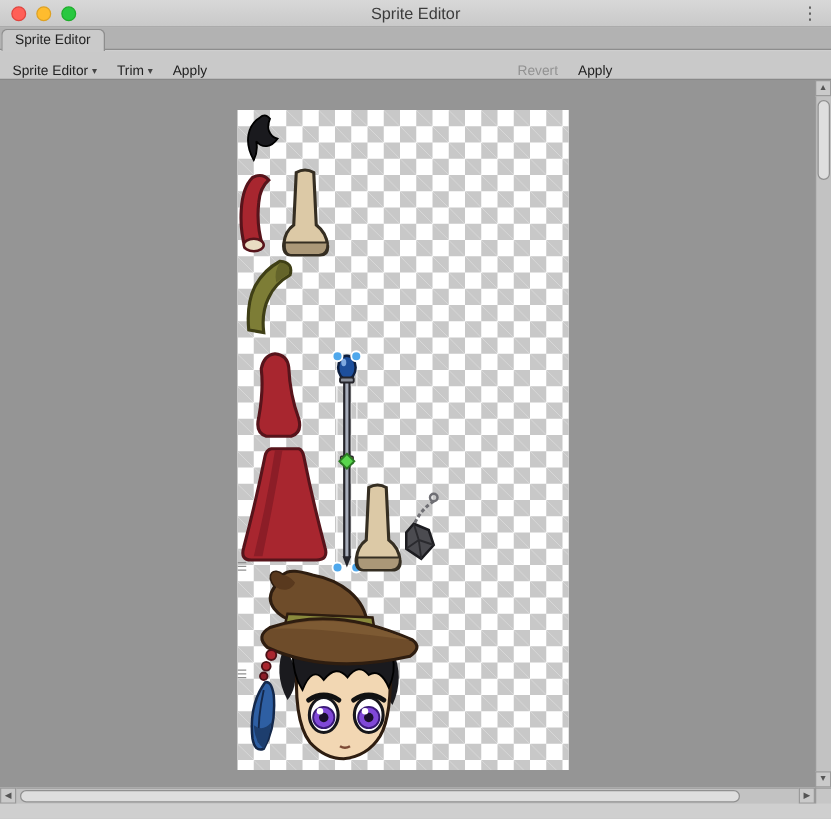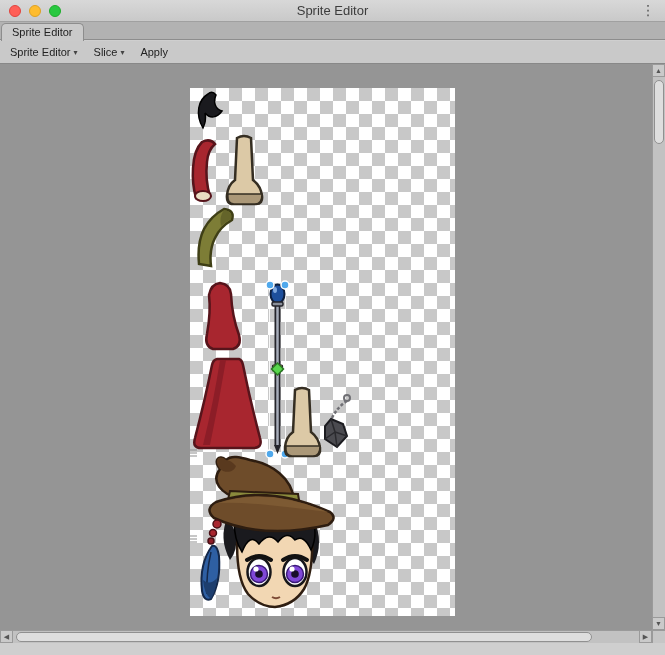--- a/index.html
+++ b/index.html
@@ -23,21 +23,21 @@
   .tabrow{position:absolute;top:22px;left:0;width:665px;height:18px;background:#b2b2b2;
     border-bottom:1px solid #8d8d8d}
   .tab{display:inline-block;margin-left:1px;height:18px;line-height:17px;padding:0 10px;
     font-size:11px;color:#222;background:#cacaca;border:1px solid #8d8d8d;border-bottom:none;
     border-radius:5px 5px 0 0;cursor:pointer}
 
   
   .toolbar{position:absolute;top:41px;left:0;width:665px;height:23px;background:#c9c9c9;
     border-bottom:1px solid #888;font-size:11px;color:#222}
   .tb-left{position:absolute;left:2px;top:0;height:22px;display:flex;align-items:center}
-  .tb-btn{padding:0 8px;height:22px;line-height:22px;cursor:pointer;white-space:nowrap}
+  .tb-btn{padding:0 8px;height:22px;line-height:32px;cursor:pointer;white-space:nowrap}
   .caret{font-size:8px;color:#444;margin-left:3px;vertical-align:1px}
   .tb-actions{position:absolute;left:406px;top:0;height:22px;display:flex;align-items:center}
   .tb-btn.disabled{color:#929292;cursor:default}
   .rgb-icon{position:absolute;left:501px;top:46px;width:18px;height:13px;border:1px solid #666;
     display:grid;grid-template-columns:1fr 1fr;grid-template-rows:1fr 1fr;cursor:pointer}
   .rgb-icon i{display:block}
   .slider-track{position:absolute;top:52px;height:2px;background:#6e6e6e;border-radius:1px;cursor:pointer}
   .slider-knob{position:absolute;top:-4px;width:9px;height:9px;border-radius:50%;
     background:#8a8a8a;border:1px solid #4f4f4f;cursor:pointer}
   .mip-icon{position:absolute;border:1px solid #4a3558;cursor:pointer;
@@ -82,21 +82,25 @@
   <span class="kebab">⋮</span>
 </div>
 
 <div class="tabrow">
   <span class="tab">Sprite Editor</span>
 </div>
 
 <div class="toolbar">
   <div class="tb-left">
     <span class="tb-btn"><span>Sprite Editor</span><span class="caret">▾</span></span>
-    <span class="tb-btn"><span>Slice</span><span class="caret">▾</span></span>
+    <span class="tb-btn"><span>Trim</span><span class="caret">▾</span></span>
+    <span class="tb-btn">Apply</span>
+  </div>
+  <div class="tb-actions">
+    <span class="tb-btn disabled">Revert</span>
     <span class="tb-btn">Apply</span>
   </div>
   <span class="rgb-icon">
     <i style="background:#4a7de3"></i>
       <i style="background:#e8e8e8"></i>
       <i style="background:#d24a4a"></i>
       <i style="background:#3a3a3a"></i>
   </span>
   <span class="slider-track" style="left:528px;width:60px">
     <span class="slider-knob" style="left:4px"></span>

